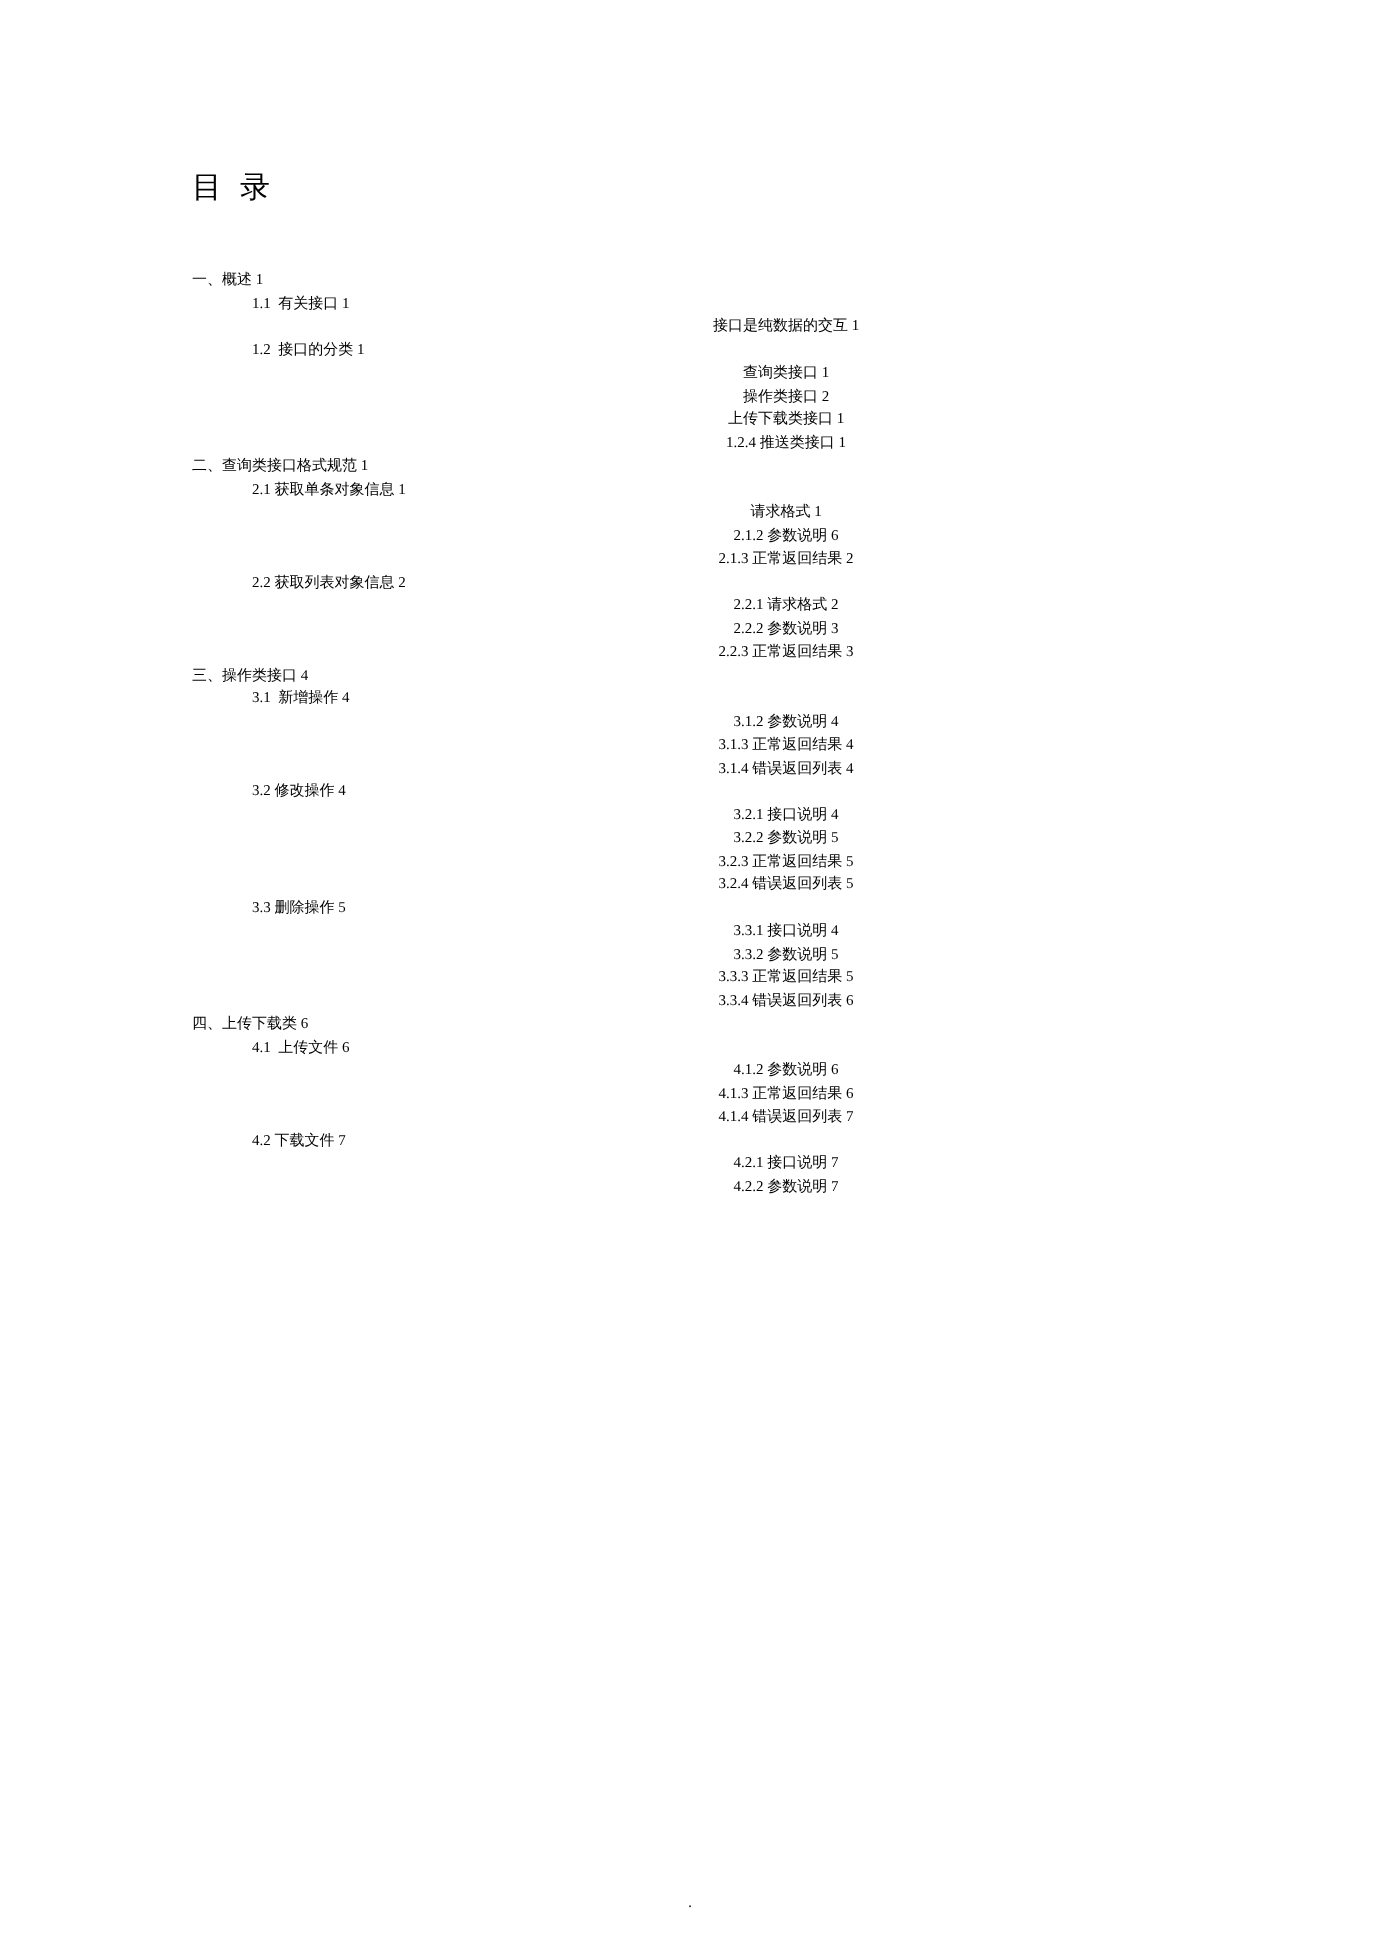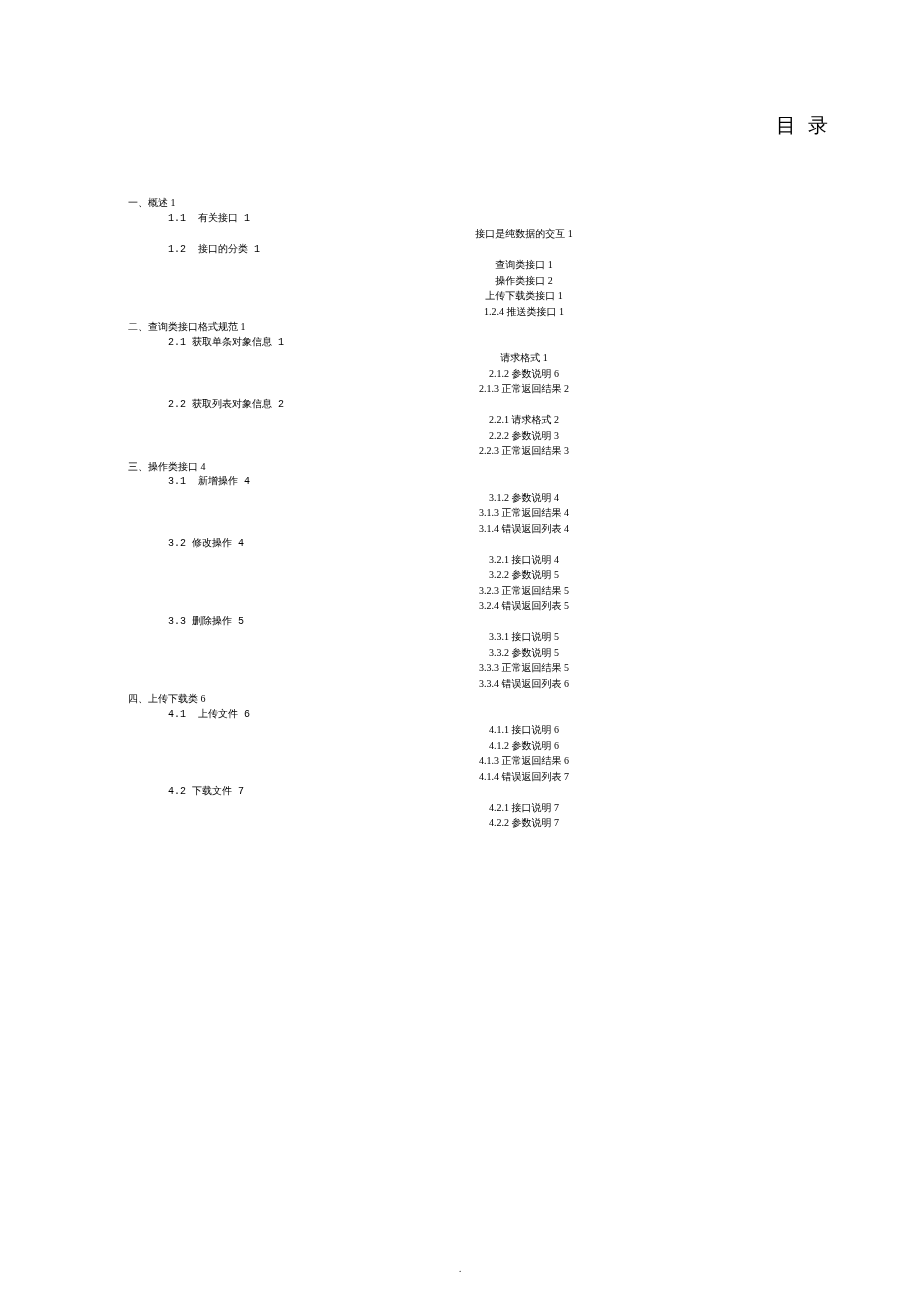--- a/index.html
+++ b/index.html
@@ -12,31 +12,31 @@
     font-size: 15px;
     line-height: 1.55;
     position: relative;
   }
   .page {
     padding-top: 110px;
     padding-left: 128px;
     padding-right: 80px;
   }
   .title {
-    text-align: right;
+    text-align: left;
     font-size: 20px;
     letter-spacing: 12px;
-    margin-bottom: 54px;
+    margin-bottom: 38px;
     font-family: "SimSun", "宋体", serif;
   }
   .toc {
     font-size: 10px;
   }
   .l0 { padding-left: 0; }
-  .l1 { padding-left: 40px; font-family: Liberation Mono, monospace; }
+  .l1 { padding-left: 40px; }
   .l2 { padding-left: 80px; text-align: center; }
   .line { white-space: pre; }
   .footer-dot {
     position: absolute;
     top: 1260px;
     left: 0;
     width: 100%;
     text-align: center;
     font-size: 11px;
     color: #333;
@@ -69,27 +69,26 @@
       <div class="line l1">3.1  新增操作 4</div>
       <div class="line l2">3.1.2 参数说明 4</div>
       <div class="line l2">3.1.3 正常返回结果 4</div>
       <div class="line l2">3.1.4 错误返回列表 4</div>
       <div class="line l1">3.2 修改操作 4</div>
       <div class="line l2">3.2.1 接口说明 4</div>
       <div class="line l2">3.2.2 参数说明 5</div>
       <div class="line l2">3.2.3 正常返回结果 5</div>
       <div class="line l2">3.2.4 错误返回列表 5</div>
       <div class="line l1">3.3 删除操作 5</div>
-      <div class="line l2">3.3.1 接口说明 5</div>
+      <div class="line l2">3.3.1 接口说明 4</div>
       <div class="line l2">3.3.2 参数说明 5</div>
       <div class="line l2">3.3.3 正常返回结果 5</div>
       <div class="line l2">3.3.4 错误返回列表 6</div>
       <div class="line l0">四、上传下载类 6</div>
       <div class="line l1">4.1  上传文件 6</div>
-      <div class="line l2">4.1.1 接口说明 6</div>
       <div class="line l2">4.1.2 参数说明 6</div>
       <div class="line l2">4.1.3 正常返回结果 6</div>
       <div class="line l2">4.1.4 错误返回列表 7</div>
       <div class="line l1">4.2 下载文件 7</div>
       <div class="line l2">4.2.1 接口说明 7</div>
       <div class="line l2">4.2.2 参数说明 7</div>
     </div>
 </div>
 <div class="footer-dot">.</div>
 

